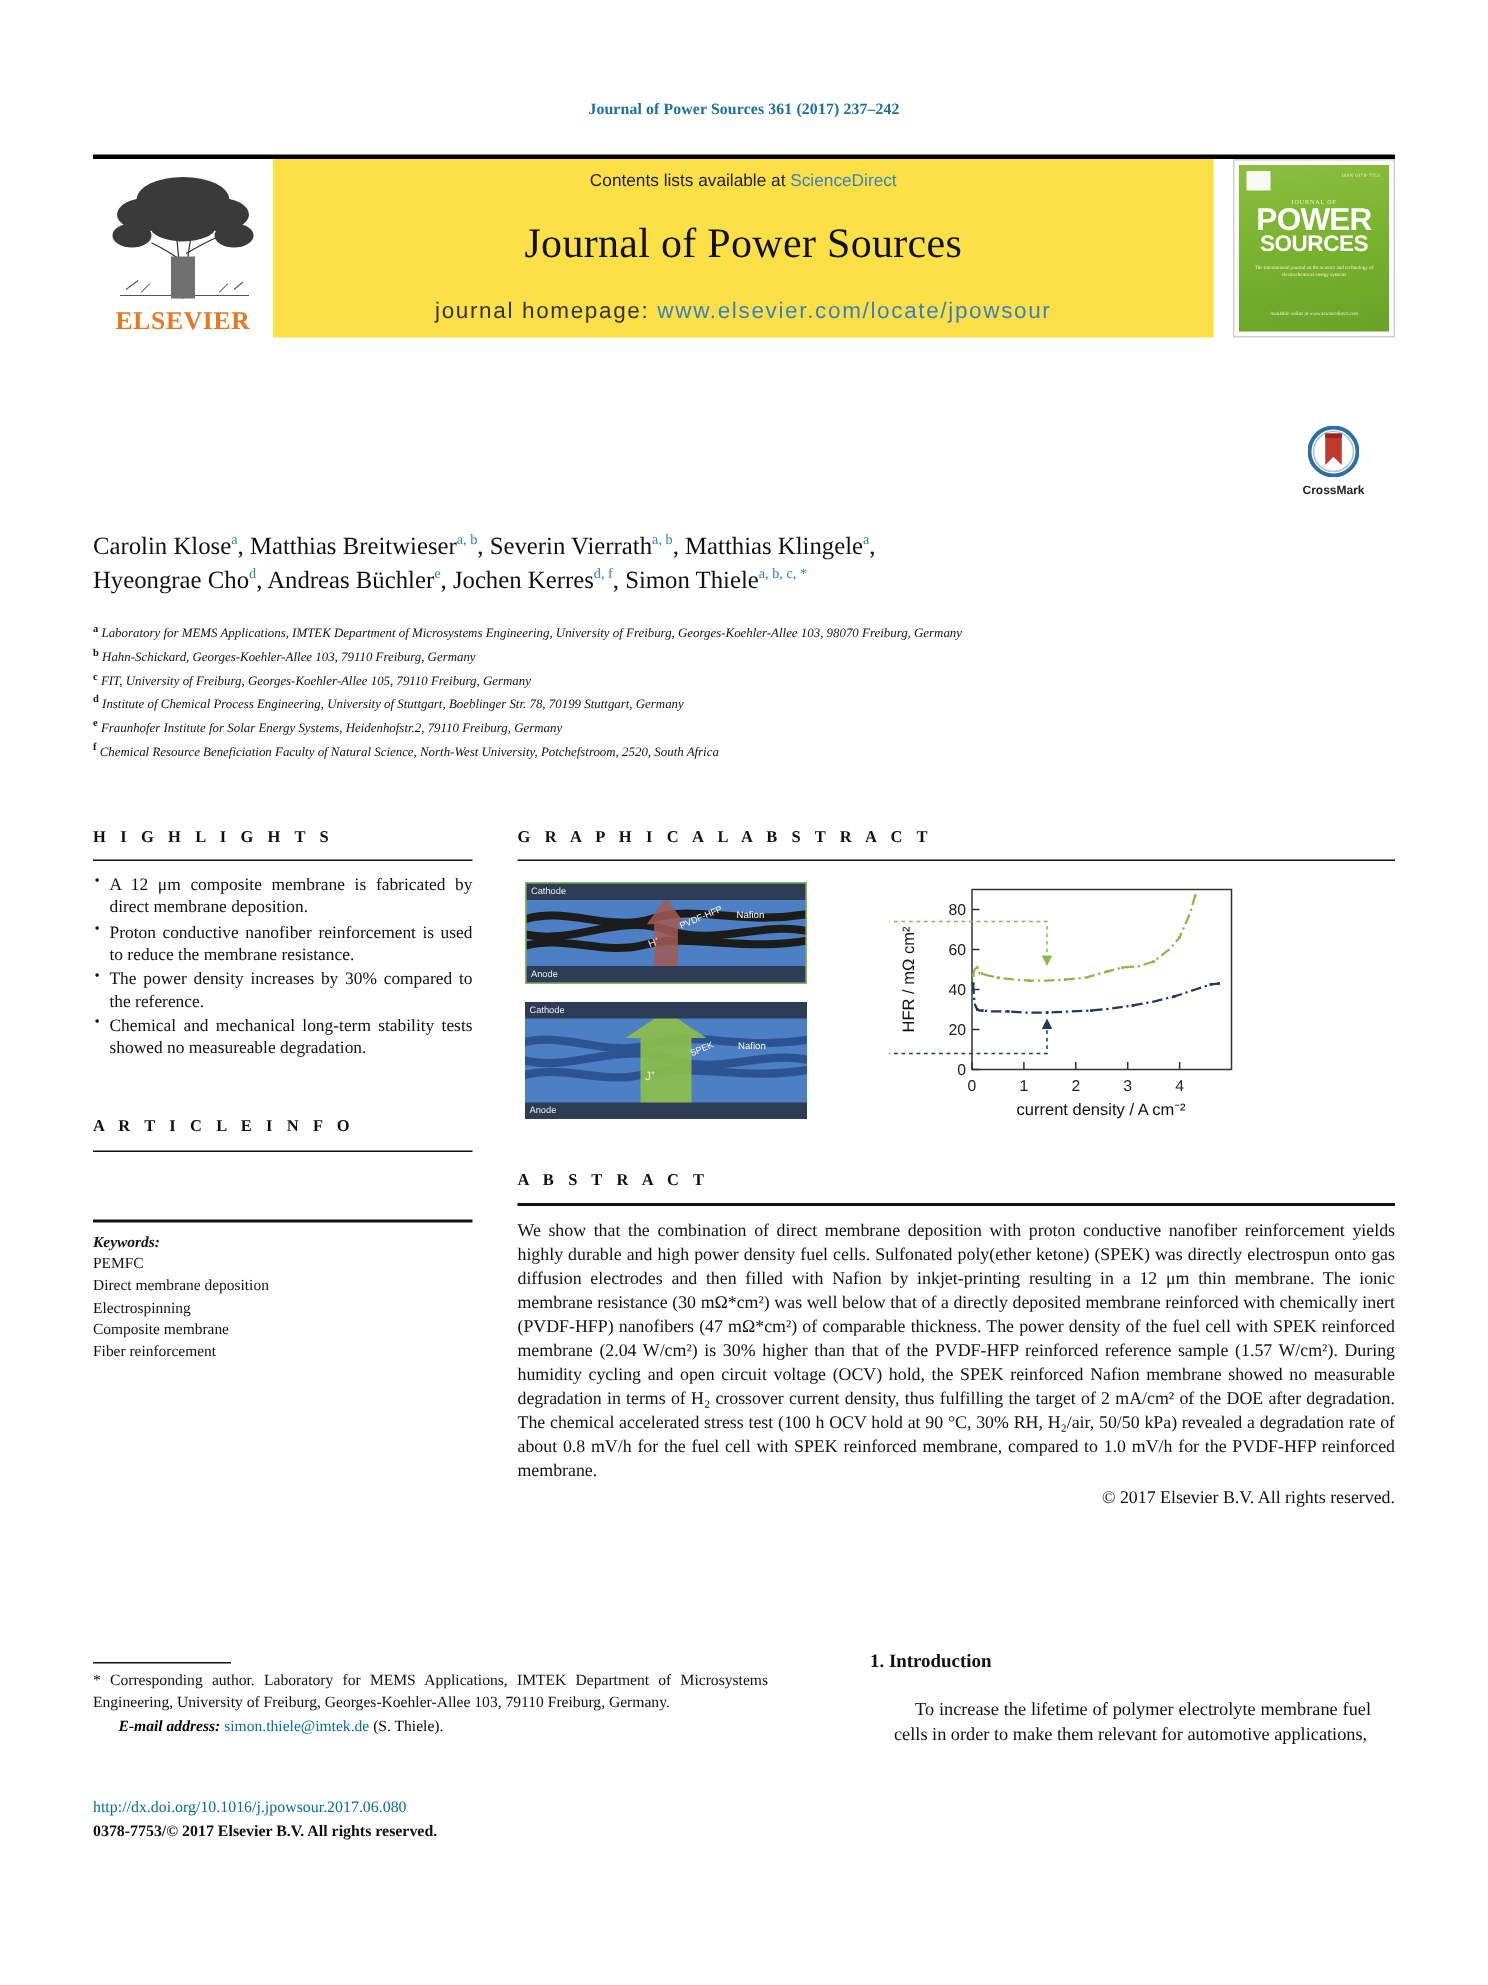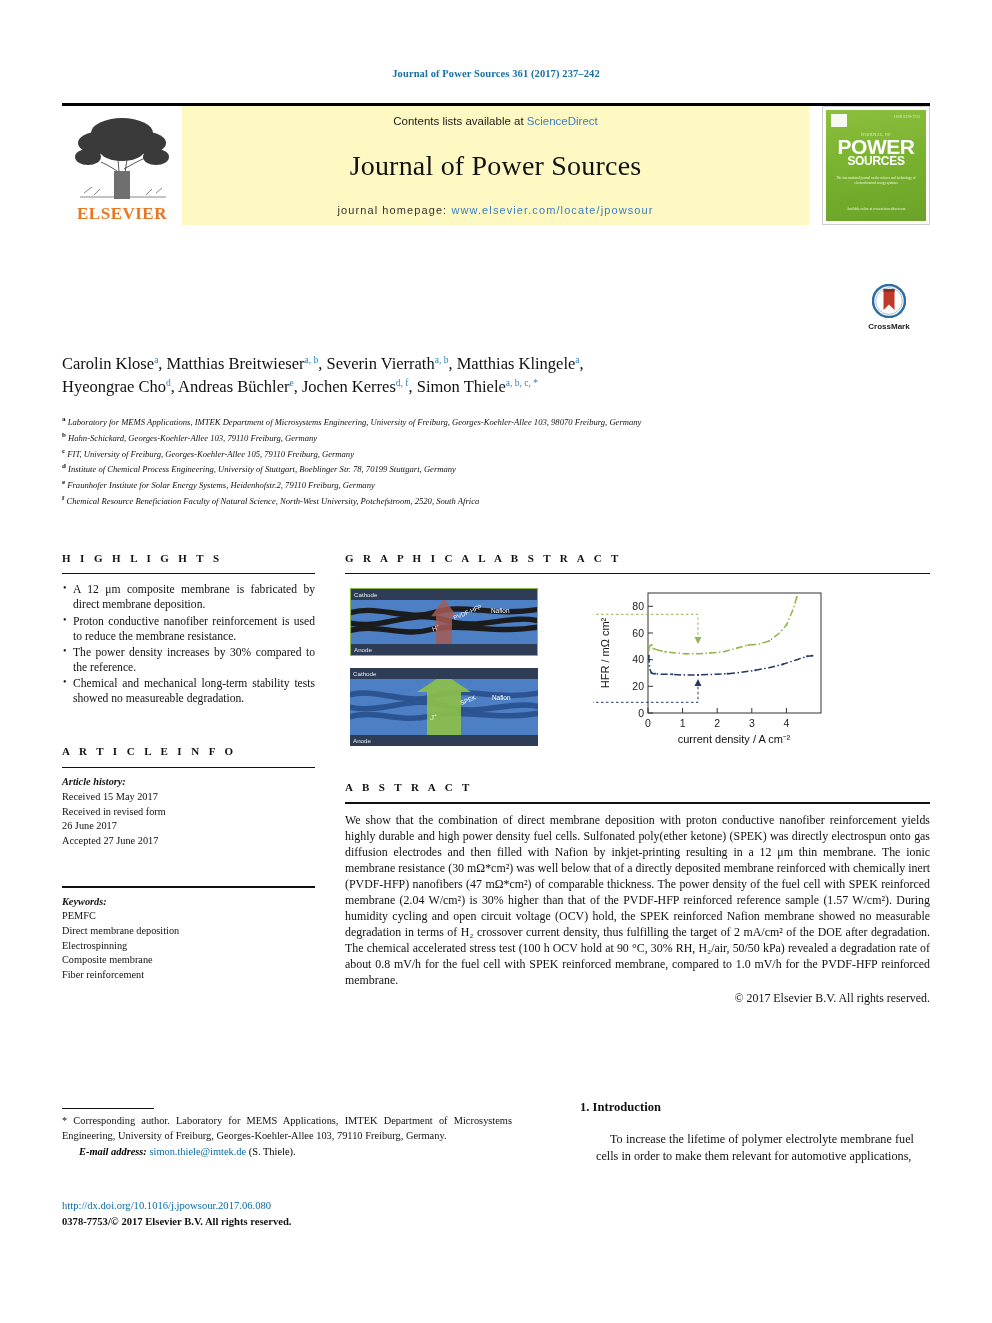--- a/index.html
+++ b/index.html
@@ -32,32 +32,32 @@
     display:flex; flex-direction:column; align-items:center; justify-content:flex-end;
   }
   .tree-svg { width:104px; height:92px; display:block; }
   .elsevier-word {
     font-family:"Liberation Serif", serif;
     font-size:17px; letter-spacing:.5px; color:#E87722; font-weight:600;
     line-height:1; padding-bottom:3px;
   }
   .mast-center {
     position:absolute; left:120px; top:0; width:627px; height:119px;
-    background:#fef9c3;
+    background:#fde047;
     display:flex; flex-direction:column; align-items:center; justify-content:space-between;
     padding:9px 0 9px 0;
   }
   .contents-line { font-family:"Liberation Sans", sans-serif; font-size:11.5px; color:#222; }
   .contents-line .sd { color:#3a7fc1; }
   .journal-big {
     font-family:"Liberation Serif", serif;
     font-size:28px; color:#111; letter-spacing:.2px;
   }
   .homepage-line {
-    font-family:"Liberation Sans", sans-serif; font-size:11px; letter-spacing:1.1px; color:#333;
+    font-family:"Liberation Sans", sans-serif; font-size:15px; letter-spacing:1.1px; color:#333;
   }
   .homepage-line .url { color:#3a7fc1; }
   .cover-thumb {
     position:absolute; left:760px; top:0; width:108px; height:119px;
     border:1px solid #cfcfcf; background:#ffffff; padding:3px;
   }
   .cover-inner {
     width:100%; height:100%;
     background:linear-gradient(170deg,#8cbf3f 0%,#7ab32f 45%,#6aa228 100%);
     position:relative; overflow:hidden;
@@ -65,21 +65,21 @@
   .cover-topbar { position:absolute; top:4px; left:5px; right:5px; height:11px; }
   .cover-els { position:absolute; top:4px; left:5px; width:16px; height:13px; background:#fff; opacity:.92; }
   .cover-els-txt { position:absolute; top:5px; right:6px; font-size:3.2px; color:#e9f2d8; letter-spacing:.3px; }
   .cover-kicker { position:absolute; top:22px; left:0; right:0; text-align:center; font-size:4px; color:#eaf4d6; letter-spacing:.6px; }
   .cover-title {
     position:absolute; top:27px; left:0; right:0; text-align:center;
     font-family:"Liberation Sans", sans-serif; color:#fff; font-weight:bold;
     line-height:.92;
   }
   .cover-title .l1 { font-size:21px; letter-spacing:-.5px; display:block; }
-  .cover-title .l2 { font-size:12px; letter-spacing:-.3px; display:block; }
+  .cover-title .l2 { font-size:15px; letter-spacing:-.3px; display:block; }
   .cover-sub { position:absolute; top:66px; left:0; right:0; text-align:center; font-size:3.4px; color:#effae0; line-height:1.5; }
   .cover-foot { position:absolute; bottom:9px; left:0; right:0; text-align:center; font-size:3.4px; color:#f0f8e2; line-height:1.5; }
 
   
   .title-block { position:absolute; left:62px; top:283px; width:770px; }
   .art-title {
     font-family:"Liberation Serif", serif;
     font-size:21.5px; line-height:1.27; color:#111; font-weight:400;
   }
   .crossmark {
@@ -286,27 +286,20 @@
       <li>A 12 μm composite membrane is fabricated by direct membrane deposition.</li>
       <li>Proton conductive nanofiber reinforcement is used to reduce the membrane resistance.</li>
       <li>The power density increases by 30% compared to the reference.</li>
       <li>Chemical and mechanical long-term stability tests showed no measureable degradation.</li>
     </ul>
 
     <div style="height:38px"></div>
 
     <div class="sec-head">A R T I C L E   I N F O</div>
     <div class="ai-rule"></div>
-    <div class="ai-block">
-      <div class="it">Article history:</div>
-      <div>Received 15 May 2017</div>
-      <div>Received in revised form</div>
-      <div>26 June 2017</div>
-      <div>Accepted 27 June 2017</div>
-    </div>
     <div class="ai-gap"></div>
     <div class="ai-rule"></div>
     <div class="ai-block">
       <div class="it">Keywords:</div>
       <div>PEMFC</div>
       <div>Direct membrane deposition</div>
       <div>Electrospinning</div>
       <div>Composite membrane</div>
       <div>Fiber reinforcement</div>
     </div>

